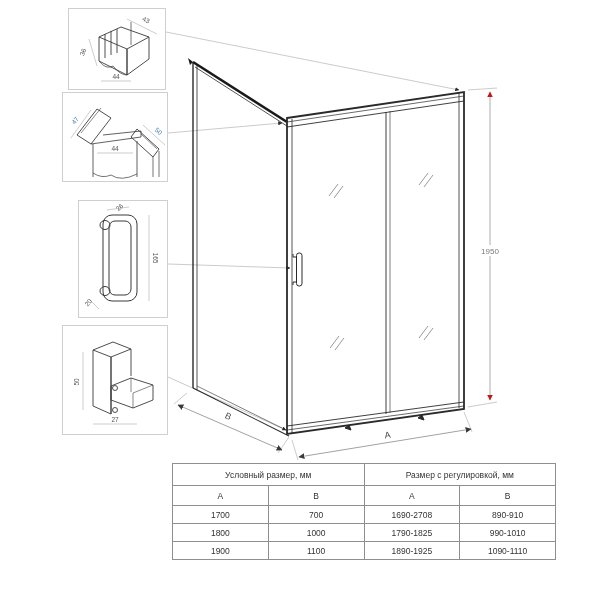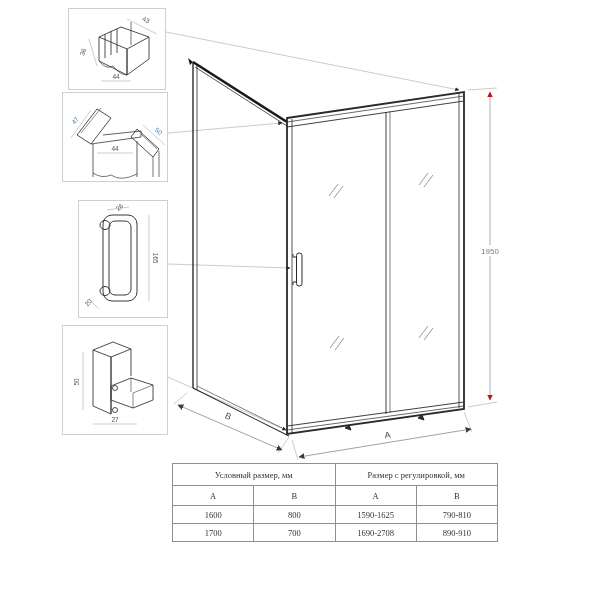--- a/index.html
+++ b/index.html
@@ -6,23 +6,23 @@
   body{
     width:600px;height:600px;position:relative;background:#ffffff;
     font-family:"Liberation Sans",sans-serif;overflow:hidden;
   }
   .detail-box{
     position:absolute;border:1px solid #cfcfcf;background:#fff;box-sizing:border-box;
   }
   .main-svg{position:absolute;left:0;top:0;}
   svg text{font-family:"Liberation Sans",sans-serif;}
   .spec-table{
-    position:absolute;left:172px;top:463px;width:326px;
+    position:absolute;left:172px;top:463px;width:384px;
     border-collapse:collapse;table-layout:fixed;
-    font-size:8.5px;color:#333;font-family:Liberation Serif, serif;
+    font-size:8.5px;color:#333;
   }
   .spec-table th,.spec-table td{
     border:1px solid #8f8f8f;text-align:center;vertical-align:middle;
     font-weight:normal;padding:0;height:17px;background:#fff;
   }
   .spec-table .grp{height:21px;}
   .spec-table .sub{height:19px;}
 </style>
 </head>
 <body>
@@ -206,25 +206,31 @@
       <th class="grp" colspan="2">Условный размер, мм</th>
       <th class="grp" colspan="2">Размер с регулировкой, мм</th>
     </tr>
     <tr>
       <th class="sub">A</th>
       <th class="sub">B</th>
       <th class="sub">A</th>
       <th class="sub">B</th>
     </tr>
     <tr>
-      <td>1600</td>
-      <td>800</td>
-      <td>1590-1625</td>
-      <td>790-810</td>
-    </tr>
-    <tr>
       <td>1700</td>
       <td>700</td>
       <td>1690-2708</td>
       <td>890-910</td>
     </tr>
+    <tr>
+      <td>1800</td>
+      <td>1000</td>
+      <td>1790-1825</td>
+      <td>990-1010</td>
+    </tr>
+    <tr>
+      <td>1900</td>
+      <td>1100</td>
+      <td>1890-1925</td>
+      <td>1090-1110</td>
+    </tr>
   </tbody>
 </table>
 
 </body></html>

